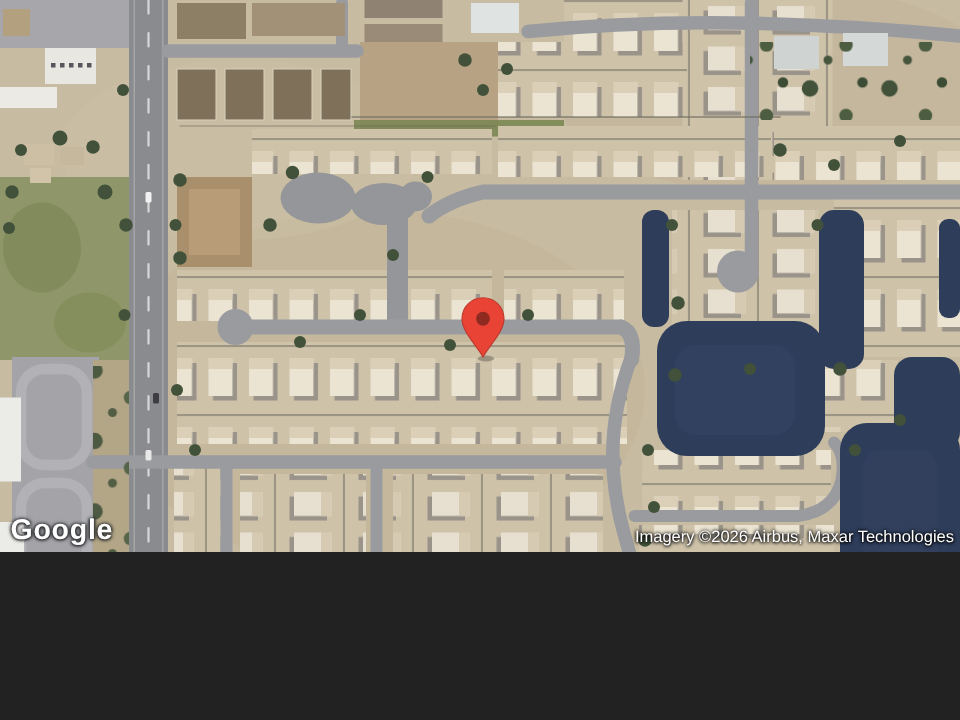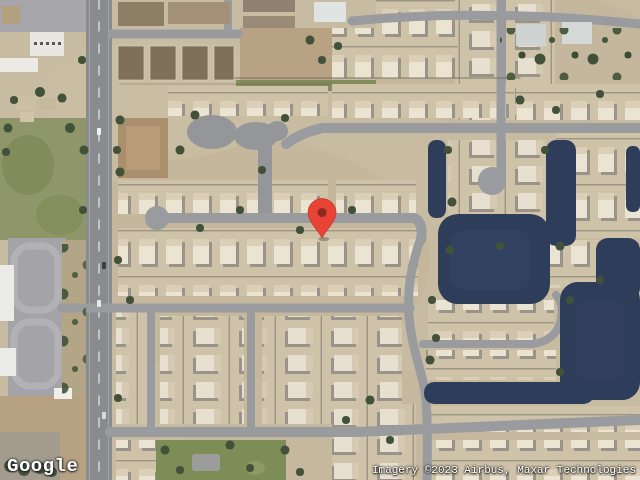--- a/index.html
+++ b/index.html
@@ -1,18 +1,18 @@
 <!DOCTYPE html>
 <html><head>
 <meta charset="utf-8">
 <style>
   html,body{margin:0;padding:0;background:#222;}
   #viewport{
-    position:relative;width:640px;height:480px;overflow:hidden;
-    font-family:Liberation Mono, monospace;
+    position:relative;width:640px;height:368px;overflow:hidden;
+    font-family:Liberation Sans, sans-serif;
     cursor:grab;
   }
   #map-svg{position:absolute;left:0;top:0;display:block;}
   #google-logo{
     position:absolute;left:7px;bottom:3px;
     font-size:19px;font-weight:bold;letter-spacing:0.5px;color:#ffffff;
     text-shadow:0 0 3px rgba(58,62,66,.95),0 1px 2px rgba(0,0,0,.7),1px 0 2px rgba(0,0,0,.5),-1px 0 2px rgba(0,0,0,.5);
     user-select:none;
   }
   #attribution{
@@ -245,14 +245,14 @@
   </g>
 
   <g>
     <ellipse cx="324" cy="239" rx="5.5" ry="2" fill="#000" opacity="0.25"></ellipse>
     <path d="M322 238 C318.5 231 308 221.5 308 212.5 A14 14 0 1 1 336 212.5 C336 221.5 325.5 231 322 238 Z" fill="#E94335" stroke="#BE3A2E" stroke-width="0.8"></path>
     <circle cx="322" cy="212.5" r="4.6" fill="#8F2A21"></circle>
   </g>
 </svg>
 
 <div id="google-logo">Google</div>
-<div id="attribution">Imagery ©2023 Airbus, Maxar Technologies</div>
+<div id="attribution">Imagery ©2026 Airbus, Maxar Technologies</div>
 </div>
 
 </body></html>

